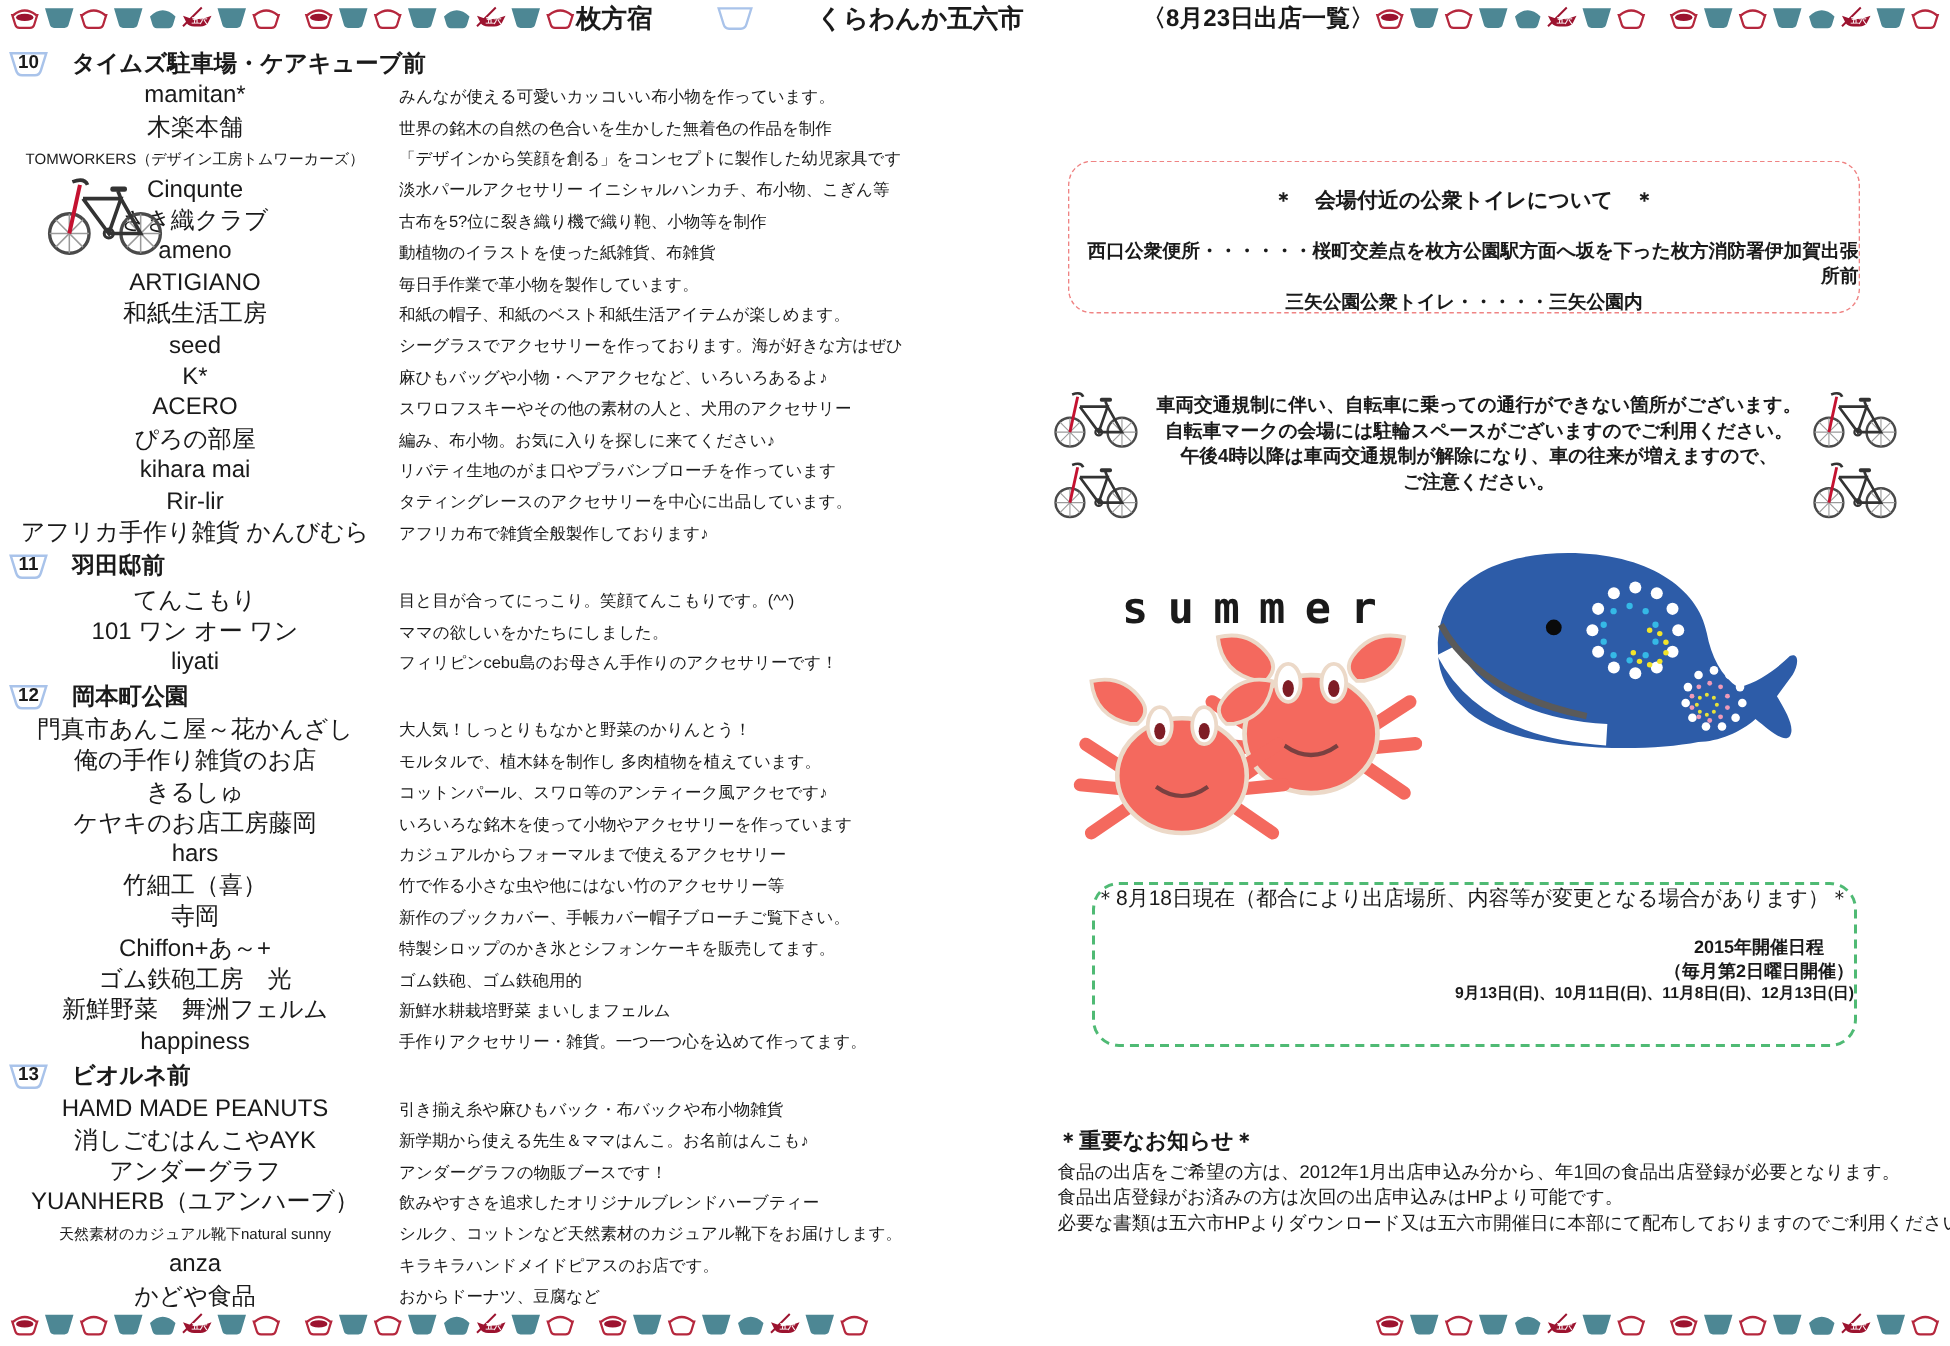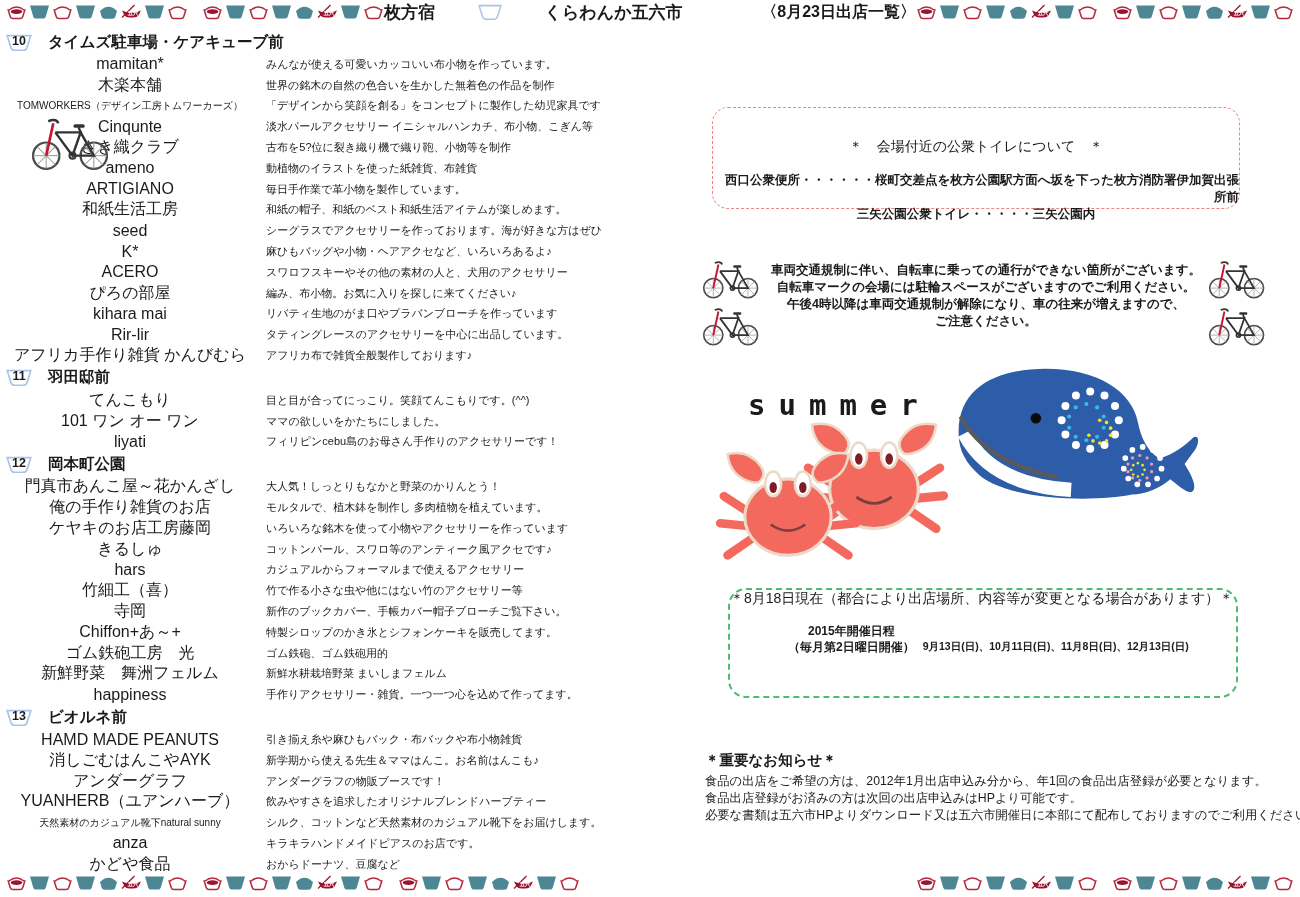--- a/index.html
+++ b/index.html
@@ -31,41 +31,41 @@
   .vrow{height:20.8px;display:flex;align-items:center;}
   .vname{width:248px;text-align:center;font-size:16px;white-space:nowrap;flex-shrink:0;}
   .vname.small{font-size:10px;}
   .vdesc{font-size:11px;white-space:nowrap;margin-left:12px;}
   .list-bicycle{position:absolute;left:28px;top:112px;}
   
   .toilet-box{
     position:absolute;left:712px;top:107px;width:526px;height:100px;
     border:1.6px dashed #ef8484;border-radius:16px;text-align:center;
   }
-  .toilet-title{margin-top:30px;font-size:14px;font-weight:normal;}
+  .toilet-title{margin-top:17px;font-size:14px;font-weight:bold;}
   .toilet-line{font-size:12.5px;font-weight:bold;line-height:17px;}
   .toilet-line.first{margin-top:16px;text-align:right;}
   .traffic{position:absolute;left:700px;top:256px;width:572px;display:flex;align-items:flex-start;}
   .bike-col{display:flex;flex-direction:column;gap:2px;width:66px;flex-shrink:0;}
   .traffic-text{flex:1;text-align:center;font-size:12.5px;font-weight:bold;line-height:17px;padding-top:6px;}
   
   .summer-label{
     position:absolute;left:748px;top:388px;font-size:29px;font-weight:bold;
     letter-spacing:13px;font-family:"DejaVu Sans Mono",monospace;
   }
   .crab1{position:absolute;left:714px;top:438px;z-index:2;}
   .crab2{position:absolute;left:798px;top:408px;z-index:1;}
   .whale{position:absolute;left:945px;top:363px;}
   
   .sched-box{
     position:absolute;left:728px;top:588px;width:506px;height:106px;
     border:2px dashed #4fba74;border-radius:18px;
   }
   .sched-title{text-align:left;font-size:14px;font-weight:normal;}
-  .sched-block{margin-top:15px;padding-left:58px;display:flex;align-items:flex-end;}
+  .sched-block{margin-top:15px;padding-left:58px;display:flex;align-items:flex-end;flex-direction:column;}
   .sched-left{text-align:center;font-size:12px;font-weight:bold;line-height:16px;white-space:nowrap;}
   .sched-dates{font-size:10.5px;font-weight:bold;margin-left:8px;padding-bottom:1px;white-space:nowrap;}
   
   .important{position:absolute;left:705px;top:751px;width:592px;}
   .important-title{font-size:14.5px;font-weight:bold;margin-bottom:3px;}
   .important-line{font-size:12.3px;line-height:17px;white-space:nowrap;}
 </style>
 </head>
 <body>
 
@@ -373,26 +373,26 @@
     </div>
       <div class="vrow">
       <span class="vname">門真市あんこ屋～花かんざし</span>
       <span class="vdesc">大人気！しっとりもなかと野菜のかりんとう！</span>
     </div>
       <div class="vrow">
       <span class="vname">俺の手作り雑貨のお店</span>
       <span class="vdesc">モルタルで、植木鉢を制作し 多肉植物を植えています。</span>
     </div>
       <div class="vrow">
+      <span class="vname">きるしゅ</span>
+      <span class="vdesc">コットンパール、スワロ等のアンティーク風アクセです♪</span>
+    </div>
+      <div class="vrow">
       <span class="vname">ケヤキのお店工房藤岡</span>
       <span class="vdesc">いろいろな銘木を使って小物やアクセサリーを作っています</span>
-    </div>
-      <div class="vrow">
-      <span class="vname">きるしゅ</span>
-      <span class="vdesc">コットンパール、スワロ等のアンティーク風アクセです♪</span>
     </div>
       <div class="vrow">
       <span class="vname">hars</span>
       <span class="vdesc">カジュアルからフォーマルまで使えるアクセサリー</span>
     </div>
       <div class="vrow">
       <span class="vname">竹細工（喜）</span>
       <span class="vdesc">竹で作る小さな虫や他にはない竹のアクセサリー等</span>
     </div>
       <div class="vrow">

